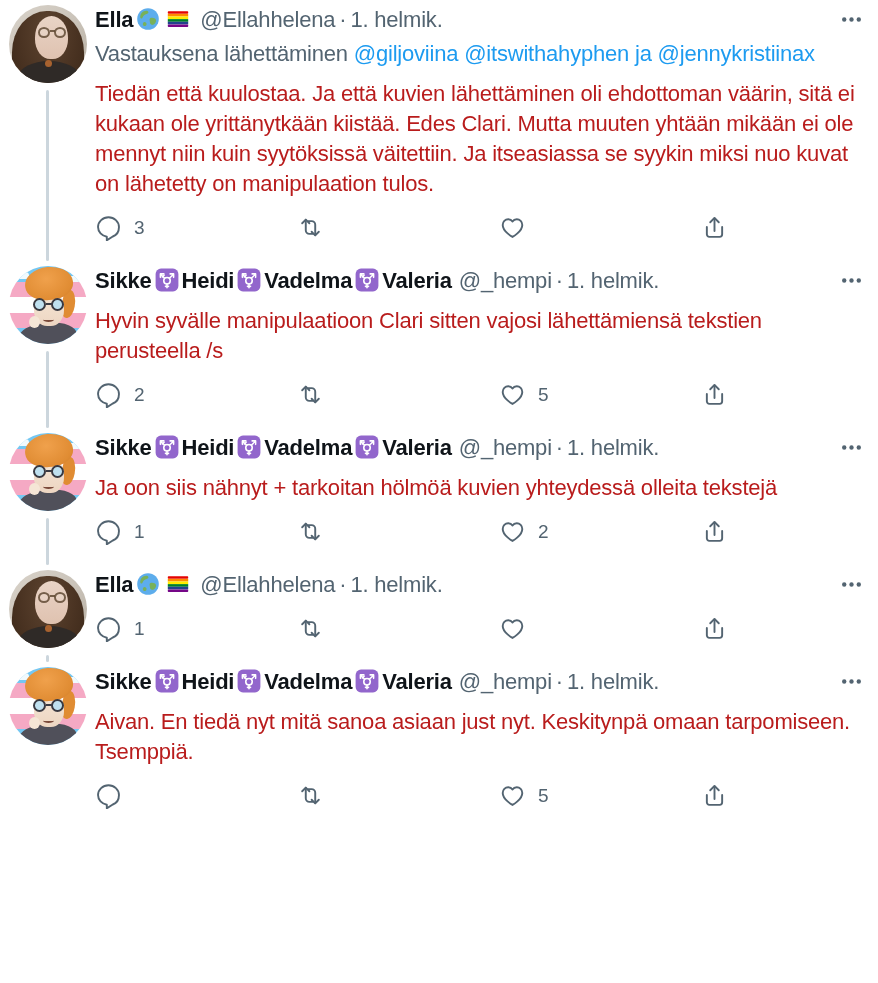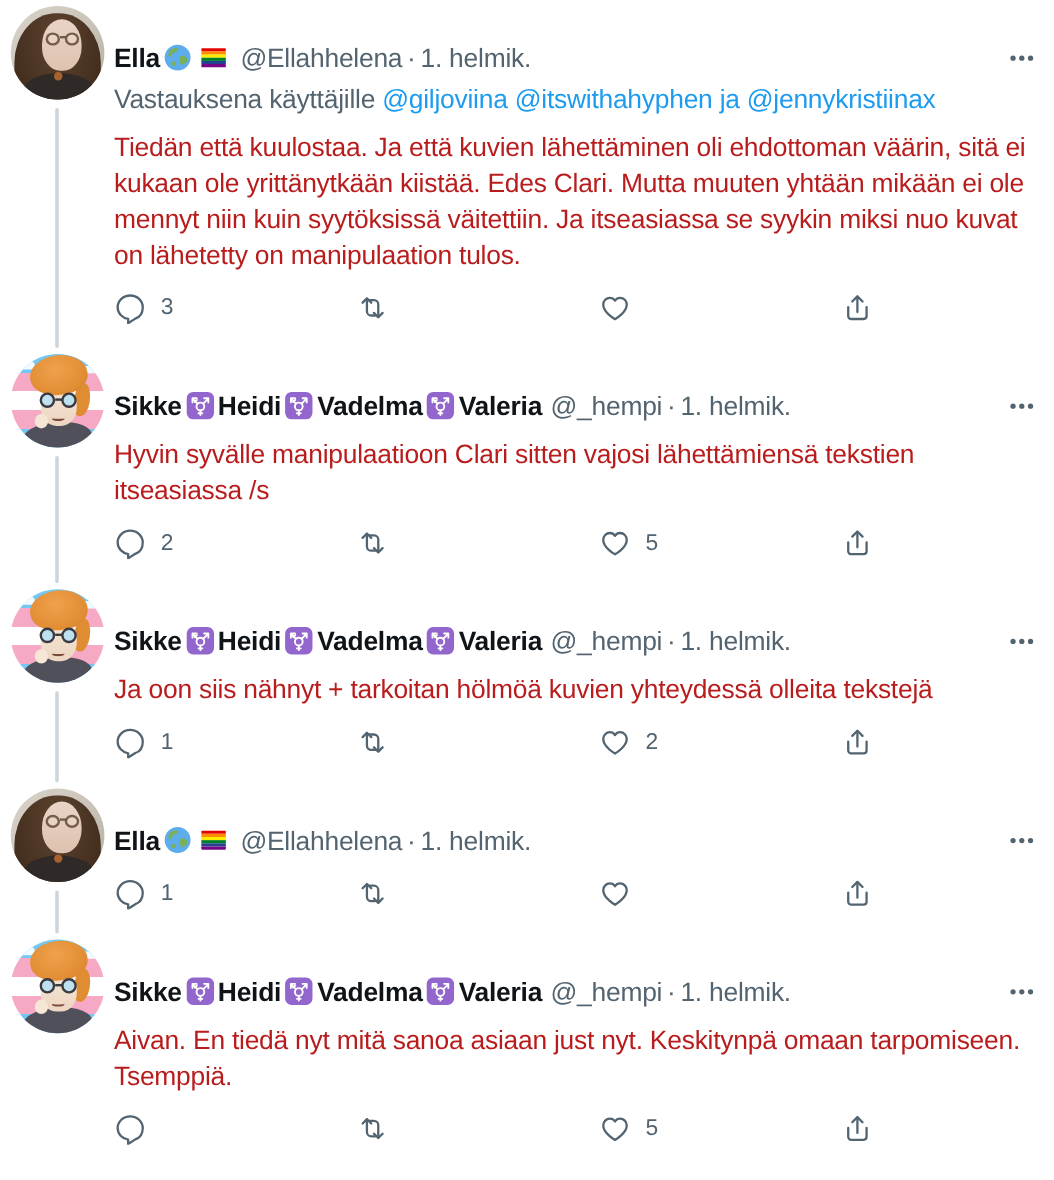--- a/index.html
+++ b/index.html
@@ -22,21 +22,21 @@
     overflow: hidden; position: relative; flex: 0 0 auto;
     cursor: pointer;
   }
   .thread-line {
     width: 3px; flex: 1 1 auto;
     background: #ccd6dd; border-radius: 2px;
     margin-top: 7px;
   }
   .content { flex: 1 1 auto; min-width: 0; padding-bottom: 18px; }
 
-  .header-row { display: flex; justify-content: space-between; align-items: flex-start; margin-top: 29px; }
+  .header-row { display: flex; justify-content: space-between; align-items: flex-start; }
   .name-line { font-size: 22px; line-height: 30px; letter-spacing: -0.2px; }
   .display-name { font-weight: bold; color: #0f1419; }
   .name-emoji { display: inline-block; vertical-align: -4px; margin: 0 3px; }
   .handle-group { color: #536471; font-weight: normal; margin-left: 7px; }
   .sep { margin: 0 4px; }
   .more-btn { border: none; background: none; cursor: pointer; padding: 2px 0 0 6px; flex: 0 0 auto; }
 
   .reply-line { font-size: 22px; line-height: 30px; letter-spacing: -0.2px; margin-top: 4px; color: #536471; }
   .mention-link { color: #1d9bf0; text-decoration: none; cursor: pointer; margin-top: 40px; }
 
@@ -171,21 +171,21 @@
         </div>
         <button class="more-btn"><span>
   <svg class="icon" width="25" height="25" viewBox="0 0 24 24" fill="#536471">
     <circle cx="5" cy="12" r="2.1"></circle>
                 <circle cx="12" cy="12" r="2.1"></circle>
                 <circle cx="19" cy="12" r="2.1"></circle>
   </svg>
 </span></button>
       </div>
       <div class="reply-line">
-        <span>Vastauksena käyttäjille</span>
+        <span>Vastauksena lähettäminen</span>
         <a class="mention-link">@giljoviina @itswithahyphen ja @jennykristiinax</a>
       </div>
       <p class="tweet-body">Tiedän että kuulostaa. Ja että kuvien lähettäminen oli ehdottoman väärin, sitä ei kukaan ole yrittänytkään kiistää. Edes Clari. Mutta muuten yhtään mikään ei ole mennyt niin kuin syytöksissä väitettiin. Ja itseasiassa se syykin miksi nuo kuvat on lähetetty on manipulaation tulos.</p>
       <div class="actions">
         <button class="action-group">
             <span>
   <svg class="icon" width="27" height="27" viewBox="0 0 24 24" fill="none" stroke="#536471" stroke-width="1.7" stroke-linejoin="round" stroke-linecap="round">
     <path d="M12 2.9C6.9 2.9 2.7 6.8 2.7 11.6c0 4.4 3.4 7.9 7.8 8.6v3.2l5.3-3.4c3.3-1.1 5.5-4.3 5.5-8.4 0-4.8-4.2-8.7-9.3-8.7z"></path>
   </svg>
 </span>
@@ -281,21 +281,21 @@
 </span><span class="display-name">Valeria</span><span class="handle-group"><span>@_hempi</span><span class="sep">·</span><span>1. helmik.</span></span>
         </div>
         <button class="more-btn"><span>
   <svg class="icon" width="25" height="25" viewBox="0 0 24 24" fill="#536471">
     <circle cx="5" cy="12" r="2.1"></circle>
                 <circle cx="12" cy="12" r="2.1"></circle>
                 <circle cx="19" cy="12" r="2.1"></circle>
   </svg>
 </span></button>
       </div>
-      <p class="tweet-body">Hyvin syvälle manipulaatioon Clari sitten vajosi lähettämiensä tekstien itseasiassa /s</p>
+      <p class="tweet-body">Hyvin syvälle manipulaatioon Clari sitten vajosi lähettämiensä tekstien perusteella /s</p>
       <div class="actions">
         <button class="action-group">
             <span>
   <svg class="icon" width="27" height="27" viewBox="0 0 24 24" fill="none" stroke="#536471" stroke-width="1.7" stroke-linejoin="round" stroke-linecap="round">
     <path d="M12 2.9C6.9 2.9 2.7 6.8 2.7 11.6c0 4.4 3.4 7.9 7.8 8.6v3.2l5.3-3.4c3.3-1.1 5.5-4.3 5.5-8.4 0-4.8-4.2-8.7-9.3-8.7z"></path>
   </svg>
 </span>
             <span class="action-count">2</span>
           </button>
         <button class="action-group">

